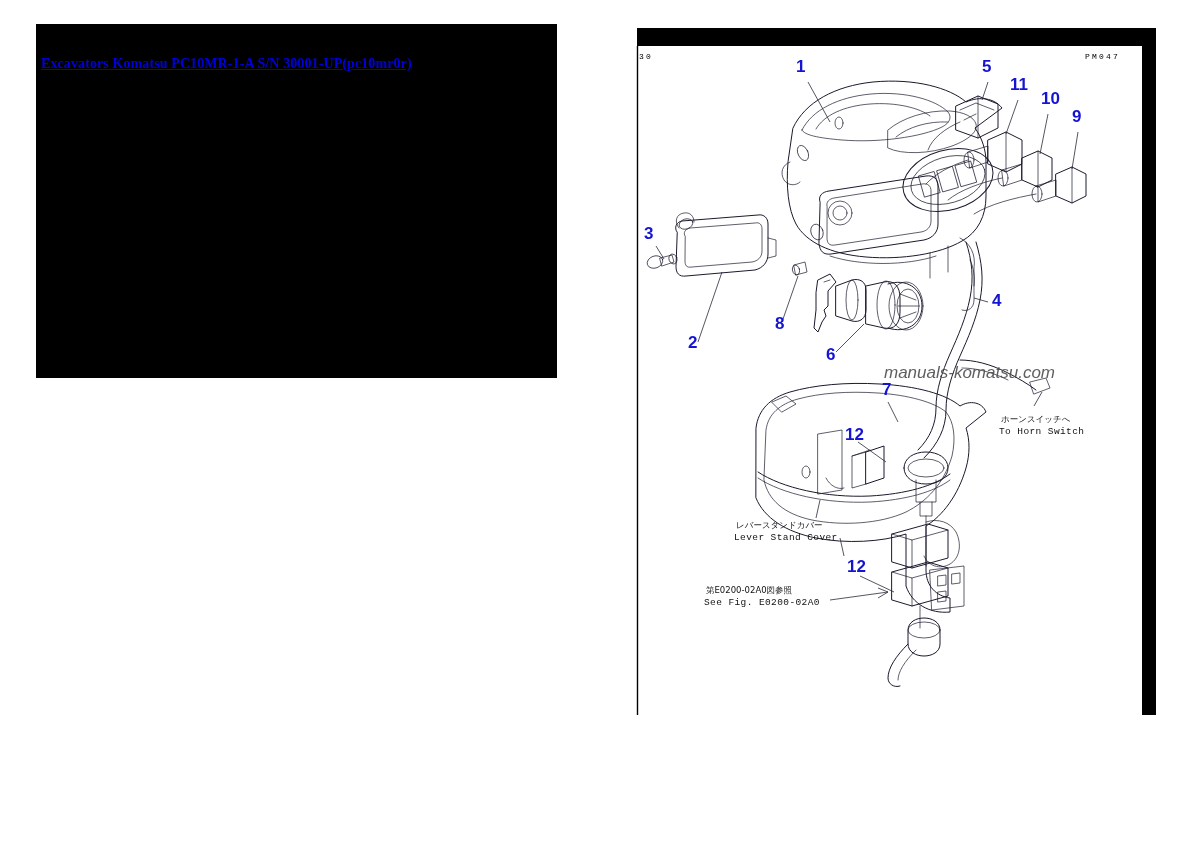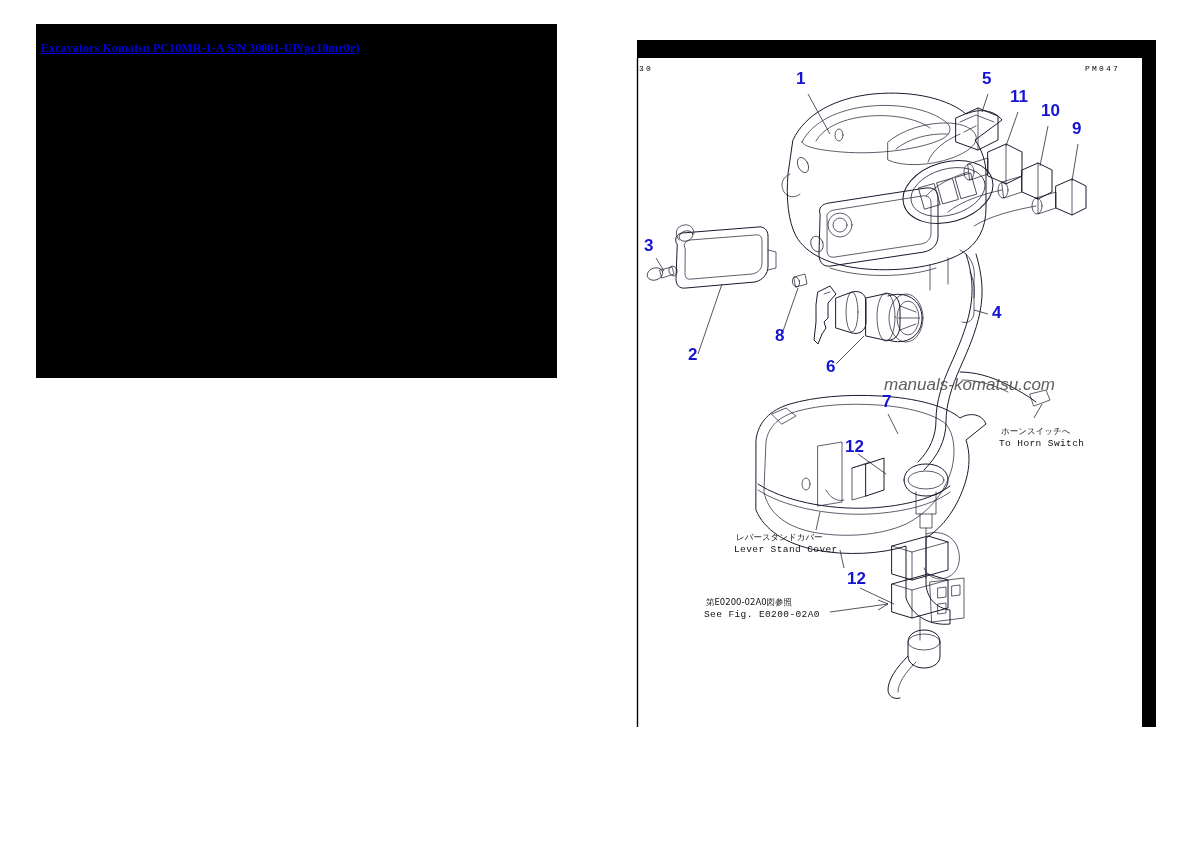--- a/index.html
+++ b/index.html
@@ -21,36 +21,36 @@
     position: absolute;
     left: 36px;
     top: 24px;
     width: 521px;
     height: 354px;
     background: #000000;
   }
   #catalog-link {
     position: absolute;
     left: 5px;
-    top: 17px;
+    top: 32px;
     color: #0000dd;
     text-decoration: underline;
     font-family: "Liberation Serif", serif;
-    font-size: 12px;
+    font-size: 14px;
     font-weight: bold;
     letter-spacing: 0.1px;
     white-space: nowrap;
     cursor: pointer;
   }
 
   
   #drawing-panel {
     position: absolute;
     left: 630px;
-    top: 22px;
+    top: 10px;
     width: 556px;
     height: 720px;
   }
   #drawing-svg {
     display: block;
   }
   .dwg-callout {
     fill: #1414d2;
     font-family: "Liberation Sans", sans-serif;
     font-size: 17px;

